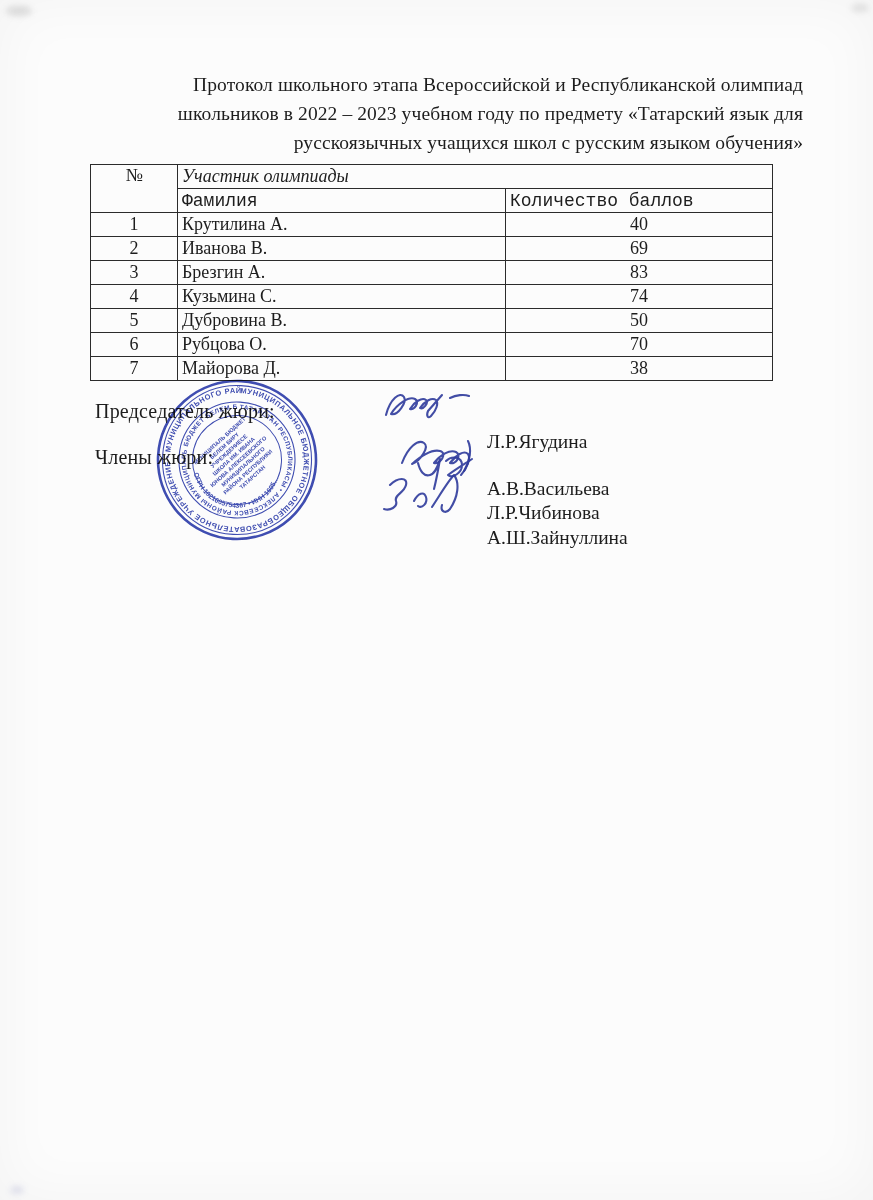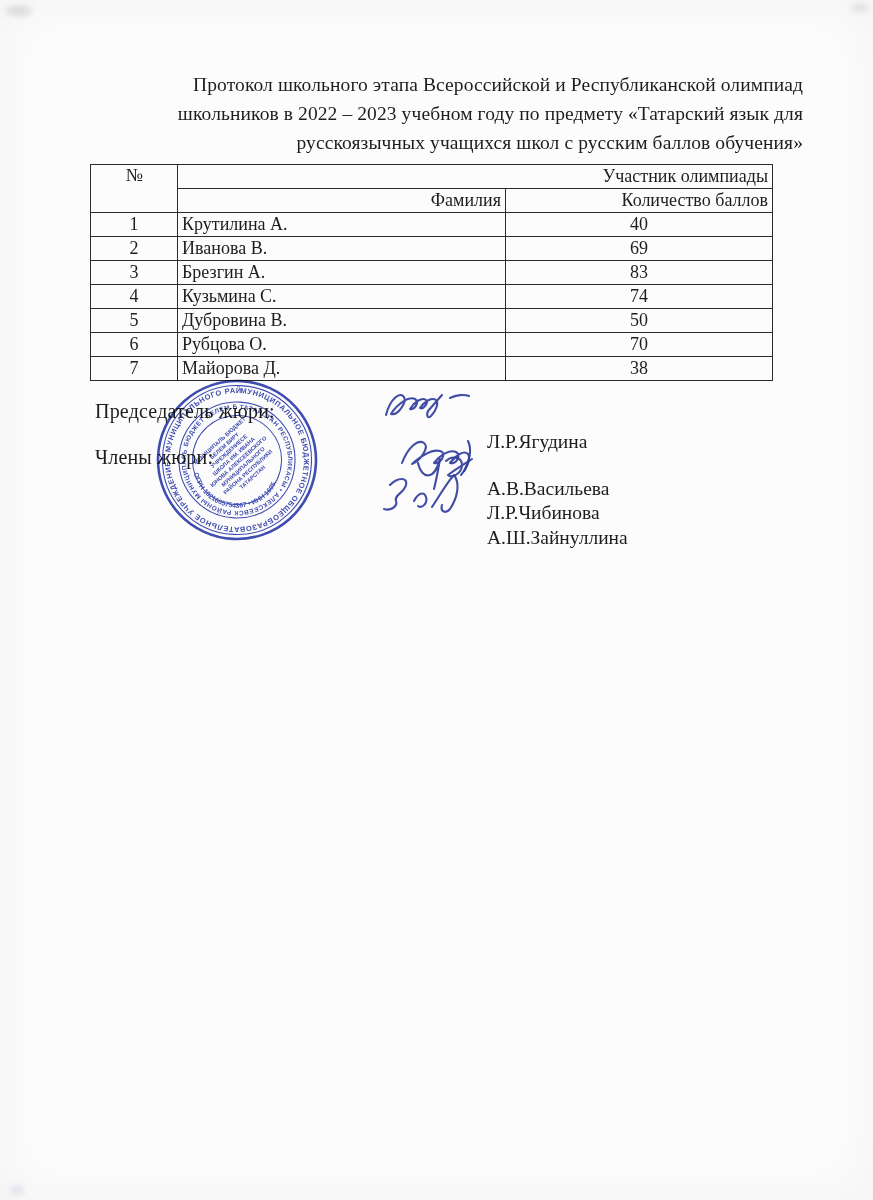--- a/index.html
+++ b/index.html
@@ -35,22 +35,22 @@
   table.results{
     position:absolute;left:90px;top:164px;width:682px;
     border-collapse:collapse;table-layout:fixed;
     font-size:18px;color:var(--ink);
   }
   table.results td{
     border:1.8px solid var(--line);
     padding:0 4px;height:23px;overflow:hidden;white-space:nowrap;
   }
   td.h-num{vertical-align:top;text-align:center;height:46px;padding-top:1px;}
-  td.h-part{text-align:right;height:22px;}
-  td.h-sub{text-align:right;height:24px;}
+  td.h-part{text-align:left;height:22px;font-style:italic;}
+  td.h-sub{text-align:left;height:24px;font-family:Liberation Mono, monospace;}
   td.c{text-align:center;}
   td.l{text-align:left;padding-left:9px;}
 
   .sig-label{position:absolute;left:95px;font-size:20px;letter-spacing:.2px;}
   .sig-label.chair{top:400px;}
   .sig-label.members{top:446px;}
   .sig-names{position:absolute;left:487px;font-size:19.5px;margin-top:32px;}
   .sig-names.chair{top:399px;}
   .sig-names.members{top:445px;line-height:24.3px;}
 
@@ -81,21 +81,21 @@
 
 <div class="page">
 
   <div class="artifact a1"></div>
   <div class="artifact a2"></div>
   <div class="artifact a3"></div>
 
   <div class="title">
     <div>Протокол школьного этапа Всероссийской и Республиканской олимпиад</div>
     <div>школьников в 2022 – 2023 учебном году по предмету «Татарский язык для</div>
-    <div>русскоязычных учащихся школ с русским баллов обучения»</div>
+    <div>русскоязычных учащихся школ с русским языком обучения»</div>
   </div>
 
   <table class="results">
     <colgroup>
         <col style="width:87px">
         <col style="width:328px">
         <col style="width:267px">
       </colgroup>
     <tbody>
       <tr>

